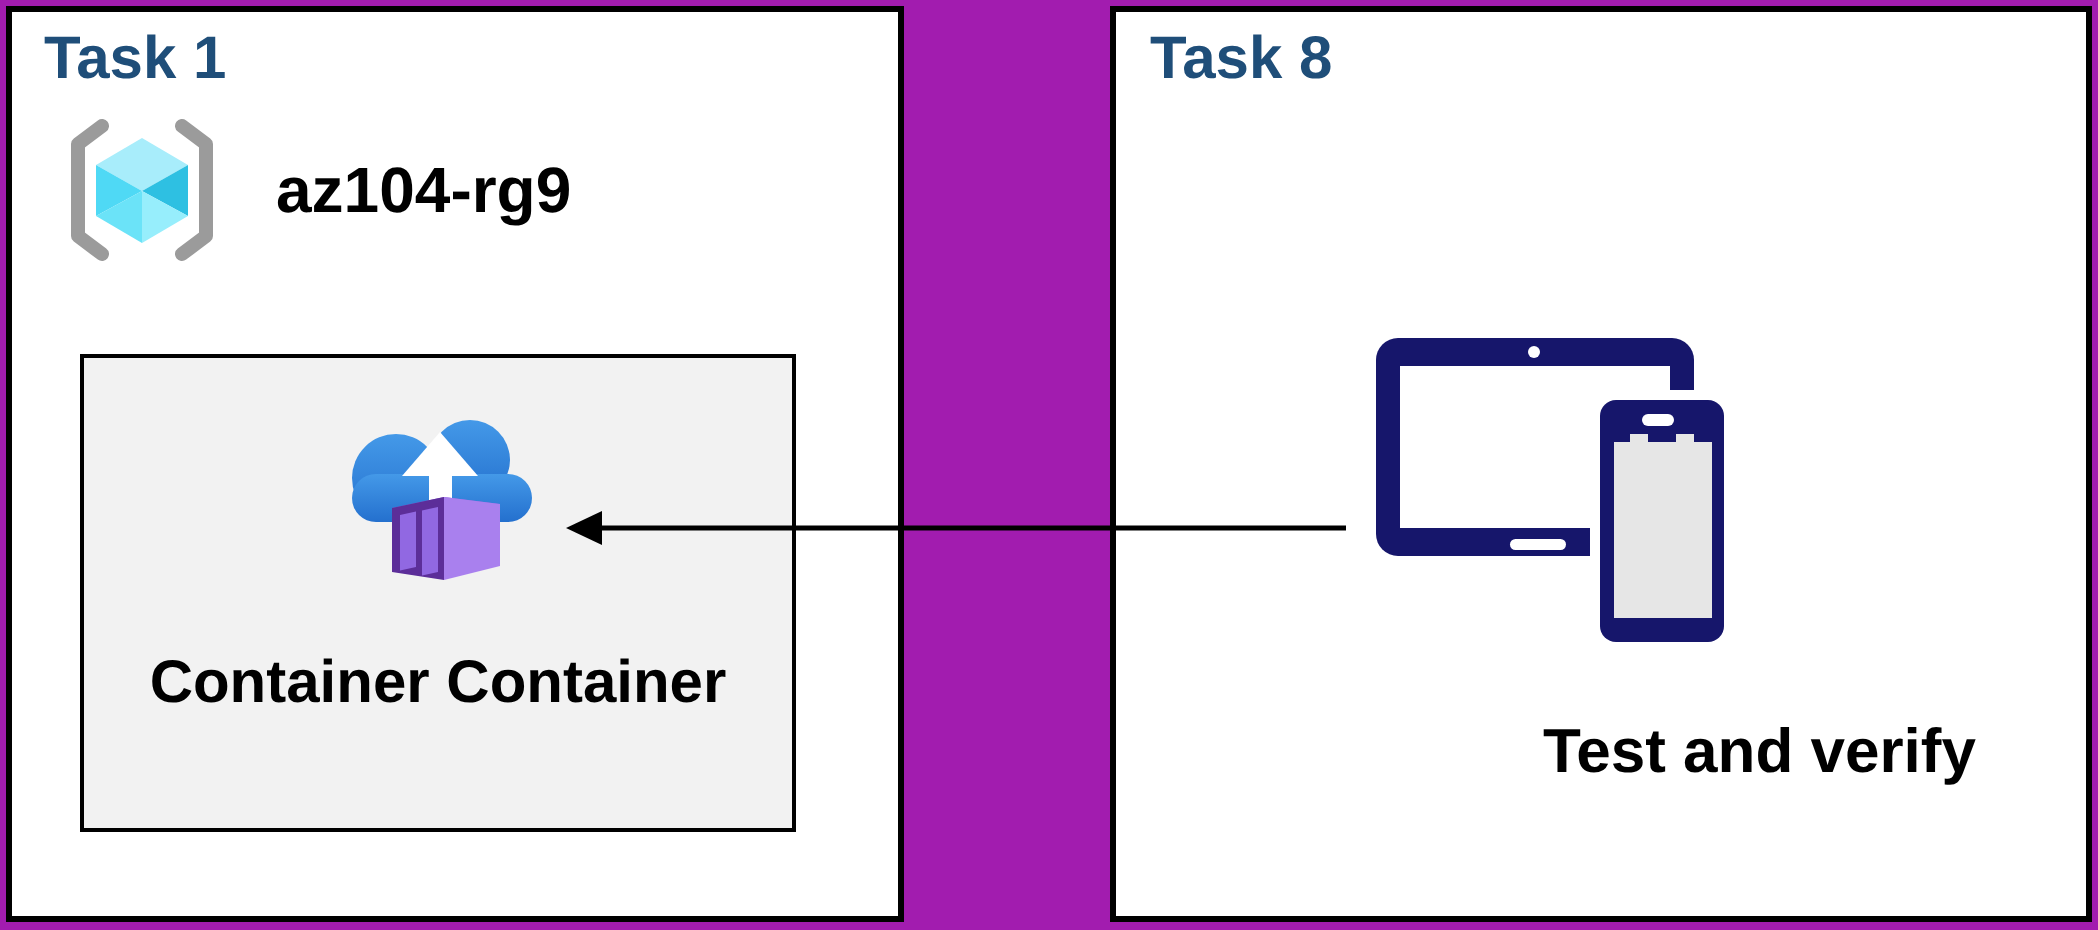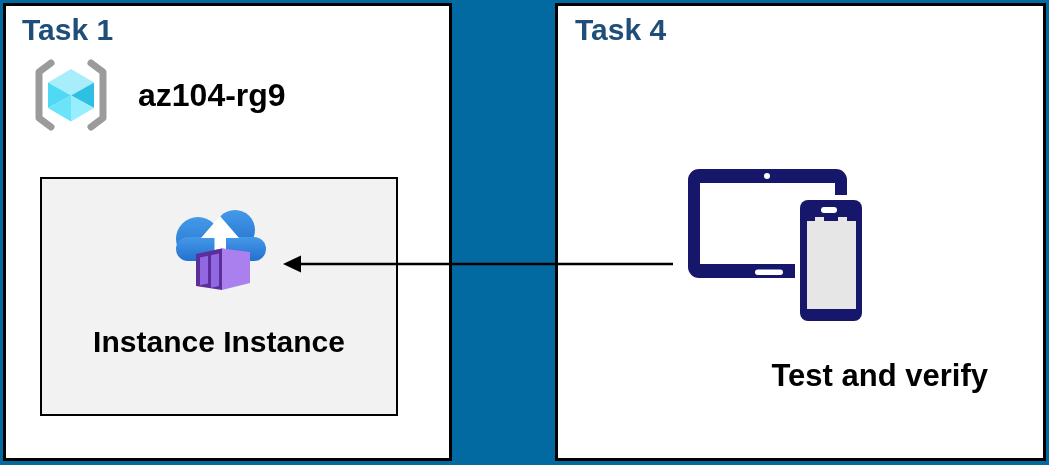--- a/index.html
+++ b/index.html
@@ -1,17 +1,17 @@
 <!DOCTYPE html>
 <html><head>
 <meta charset="utf-8">
 <style>
   html,body{margin:0;padding:0;background:#ffffff;}
   body{font-family:"Liberation Sans","DejaVu Sans",sans-serif;}
-  .stage{position:relative;width:1049px;height:465px;background:#0369a1;overflow:hidden;}
+  .stage{position:relative;width:1049px;height:465px;background:#a21caf;overflow:hidden;}
   .task-box{position:absolute;box-sizing:border-box;background:#ffffff;border:3px solid #000000;}
   .task1{left:3px;top:3px;width:449px;height:458px;}
   .task2{left:555px;top:3px;width:491px;height:458px;}
   .task-title{position:absolute;font-size:30px;font-weight:bold;color:#1F4E79;letter-spacing:0px;}
   .t1-title{left:16px;top:7px;}
   .t2-title{left:17px;top:7px;}
   .rg-row{position:absolute;left:24px;top:52px;display:flex;align-items:center;gap:26px;}
   .rg-label{font-size:32px;font-weight:bold;color:#000000;}
   .ci-box{position:absolute;left:34px;top:171px;width:358px;height:239px;box-sizing:border-box;background:#F2F2F2;border:2px solid #000000;}
   .ci-icon{position:absolute;left:130px;top:18px;}
@@ -60,26 +60,26 @@
 
         <polygon points="48,19 67,41 29,41" fill="#ffffff"></polygon>
         <rect x="42.5" y="40" width="11.5" height="22" fill="#ffffff"></rect>
 
         <polygon points="24,57 50,51.5 78,55 52,61" fill="#8F5FDC"></polygon>
         <polygon points="50,51.5 78,55 78,86 50,93" fill="#A980EE"></polygon>
         <polygon points="24,57 50,51.5 50,93 24,89" fill="#5C2E99"></polygon>
         <polygon points="28,60.5 36,58.8 36,86.5 28,88.2" fill="#9168E2"></polygon>
         <polygon points="39,58.2 47,56.5 47,89 39,90.7" fill="#9168E2"></polygon>
       </svg>
-      <div class="ci-label">Instance Instance</div>
+      <div class="ci-label">Container Container</div>
     </div>
   </div>
 
   <div class="task-box task2">
-    <div class="task-title t2-title">Task 4</div>
+    <div class="task-title t2-title">Task 8</div>
 
     <svg class="devices-icon" width="180" height="158" viewBox="0 0 180 158">
 
       <rect x="0" y="0" width="159" height="109" rx="11" fill="#16166B"></rect>
       <rect x="12" y="14" width="135" height="81" fill="#ffffff"></rect>
       <circle cx="79" cy="7" r="3" fill="#ffffff"></circle>
       <rect x="67" y="100.5" width="28" height="5.5" rx="2.75" fill="#ffffff"></rect>
 
       <rect x="107" y="26" width="72" height="131" rx="12" fill="#ffffff"></rect>
 

